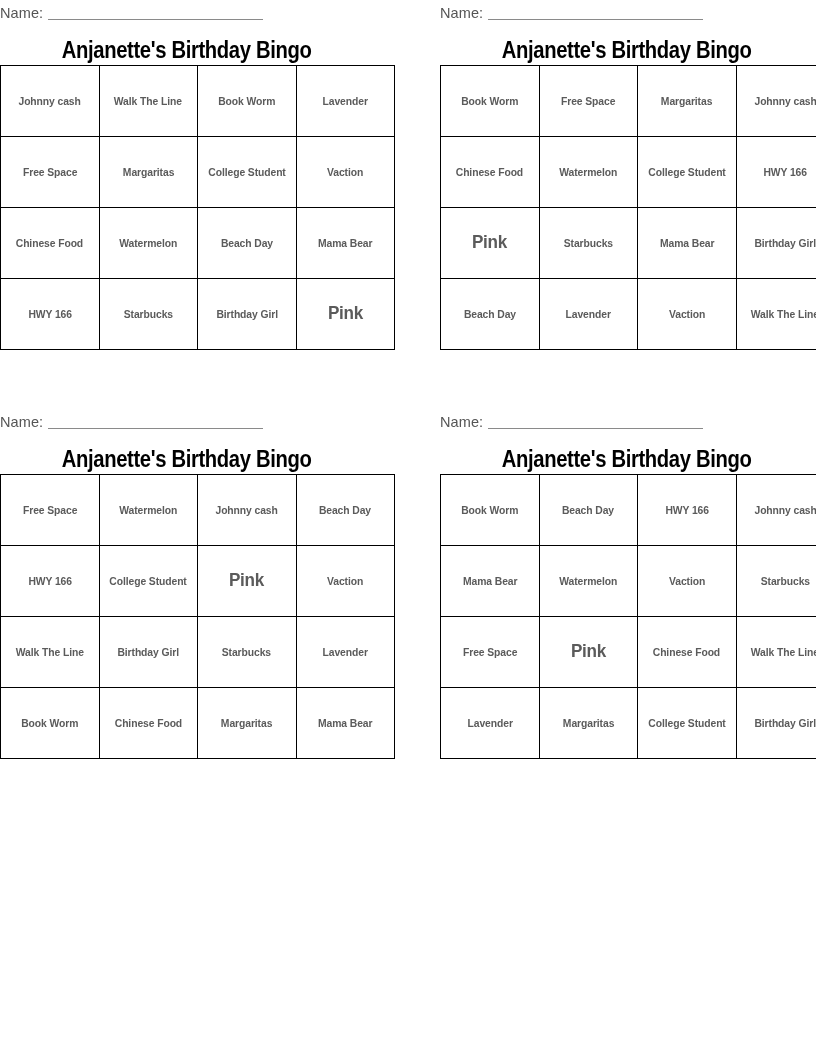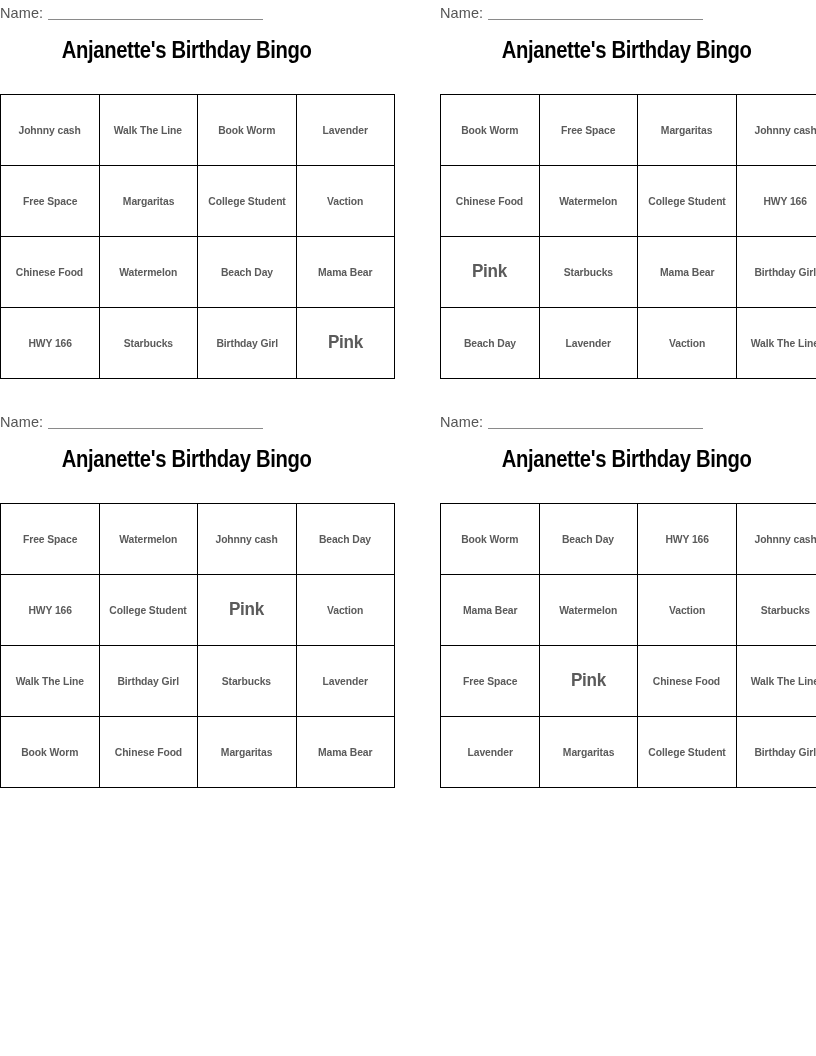--- a/index.html
+++ b/index.html
@@ -65,21 +65,21 @@
     margin-top: 11px;
     margin-bottom: 0px;
     padding-right: 2px;
   }
 
   
   table.bingo {
     border-collapse: collapse;
     width: 374px;
     table-layout: fixed;
-    margin-top: 29px;
+    margin-top: 0;
   }
   table.bingo td {
     border: 1px solid #000000;
     width: 93.5px;
     height: 70px;
     text-align: center;
     vertical-align: middle;
     padding: 0 2px;
     color: #5b5b5b;
     font-family: "Liberation Sans Narrow", "Liberation Sans", sans-serif;

